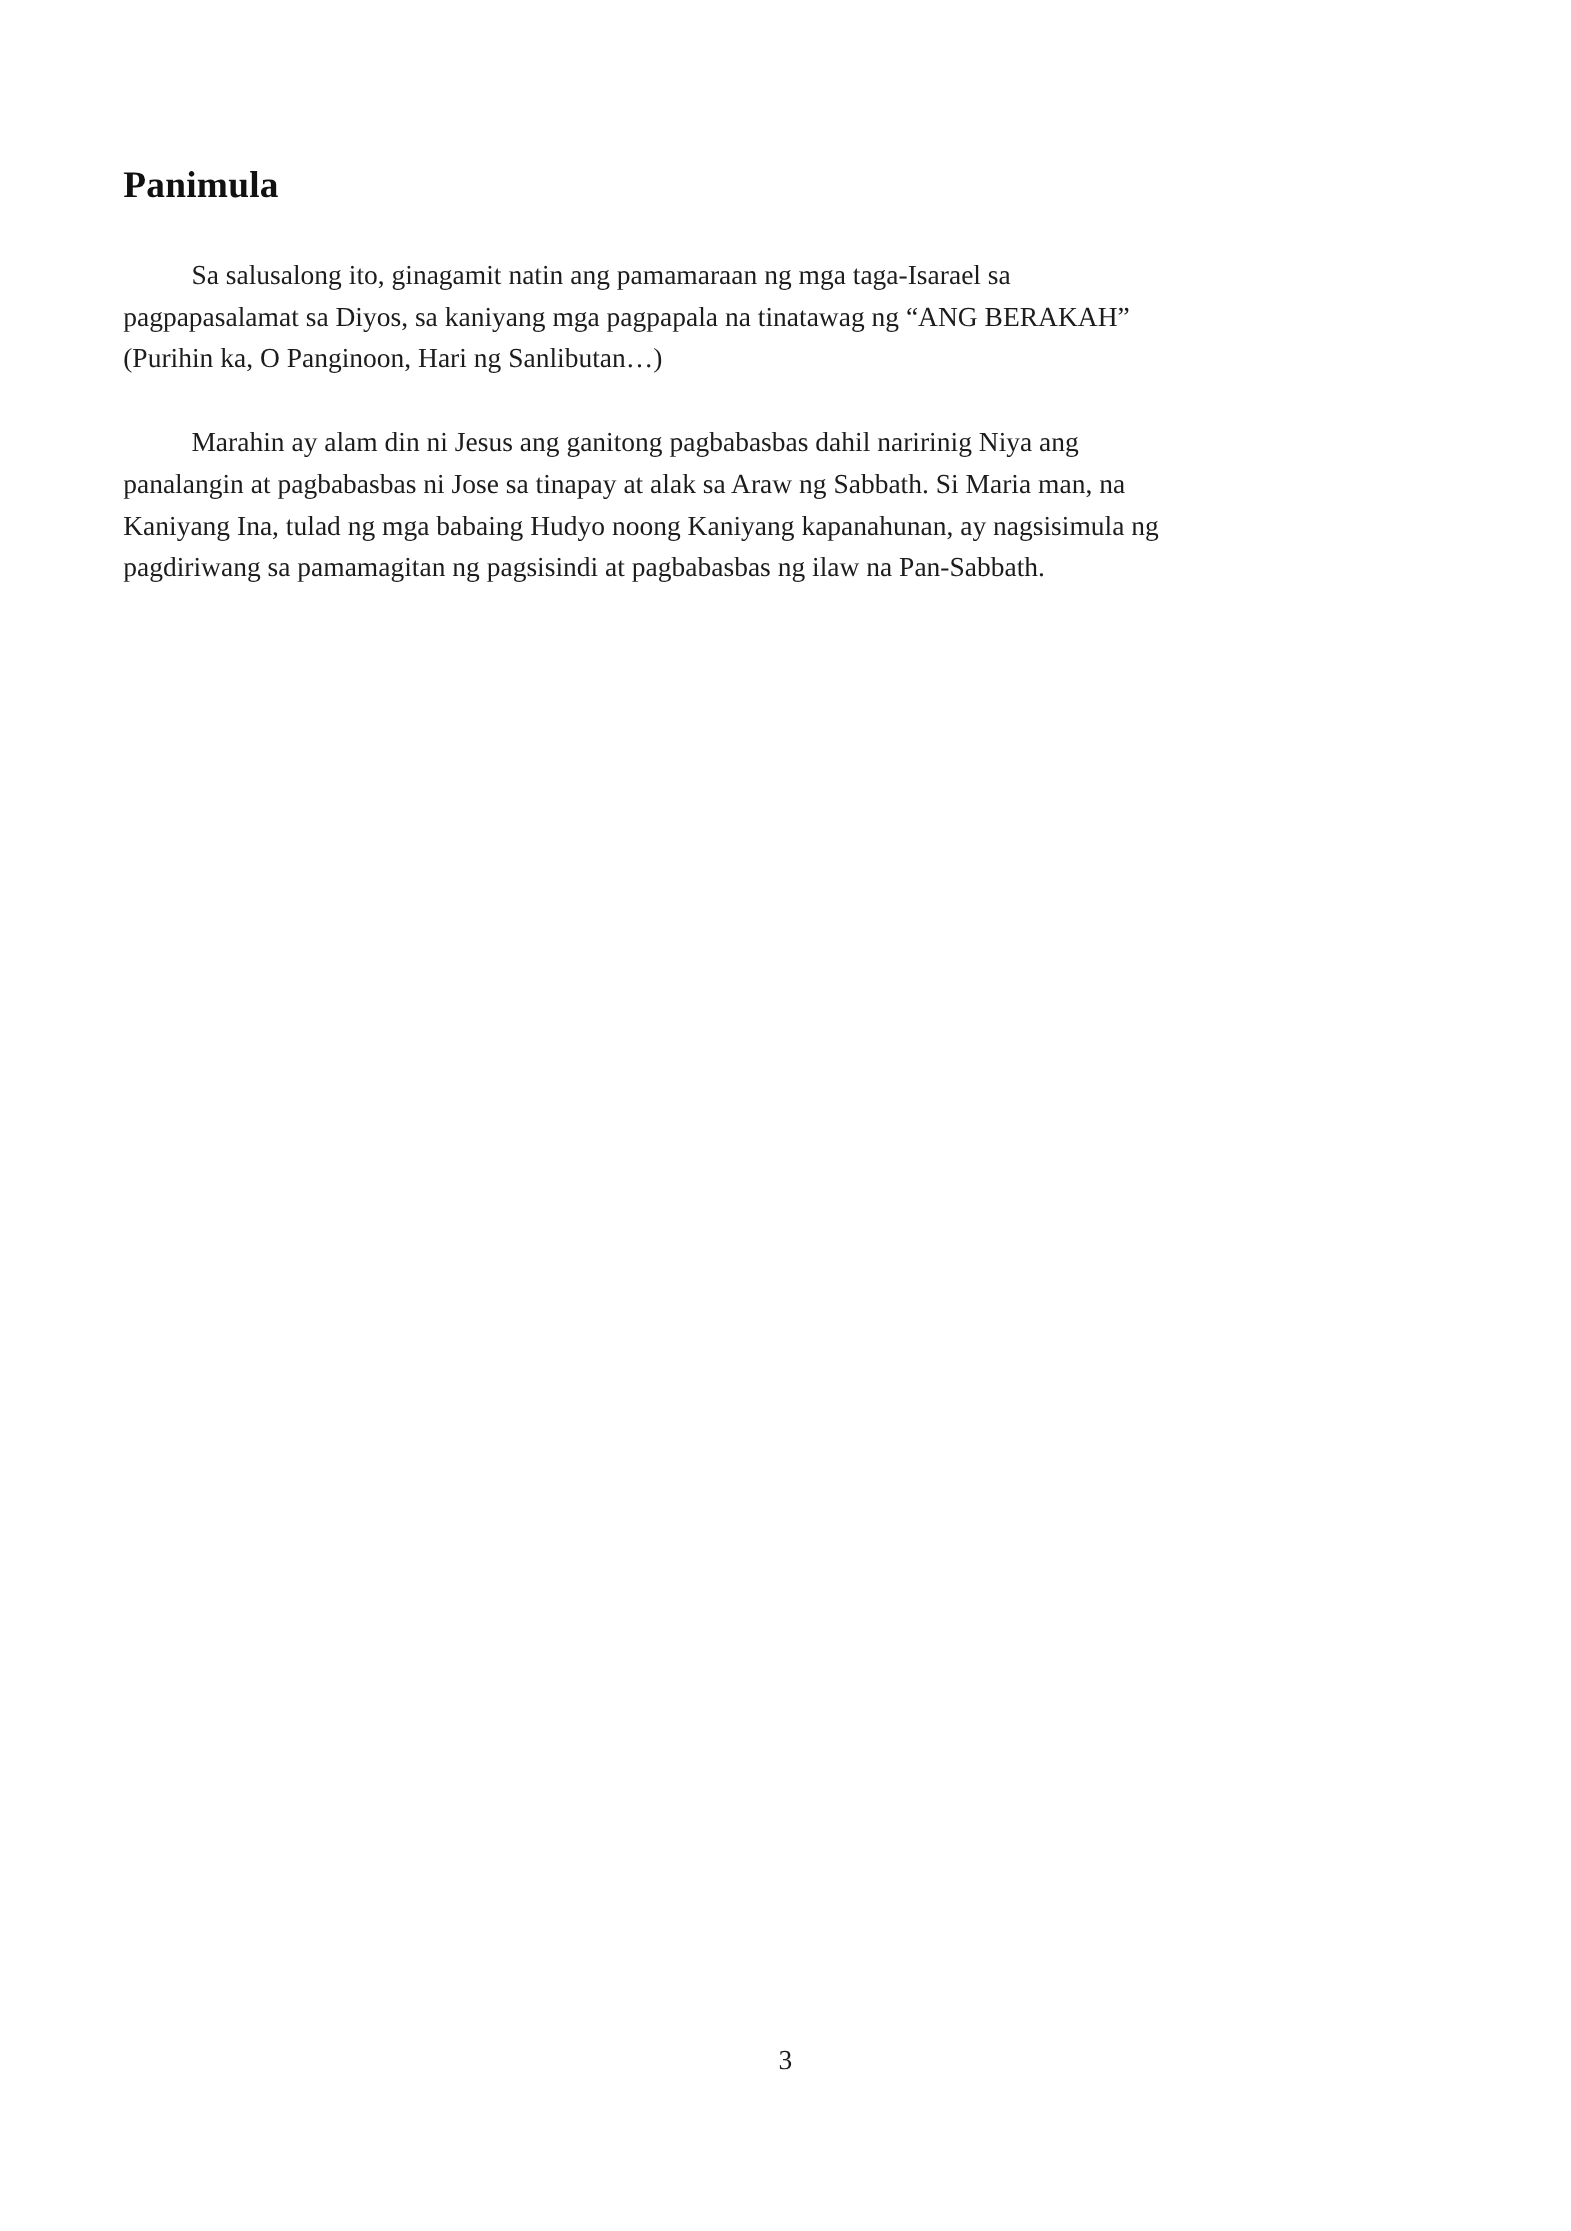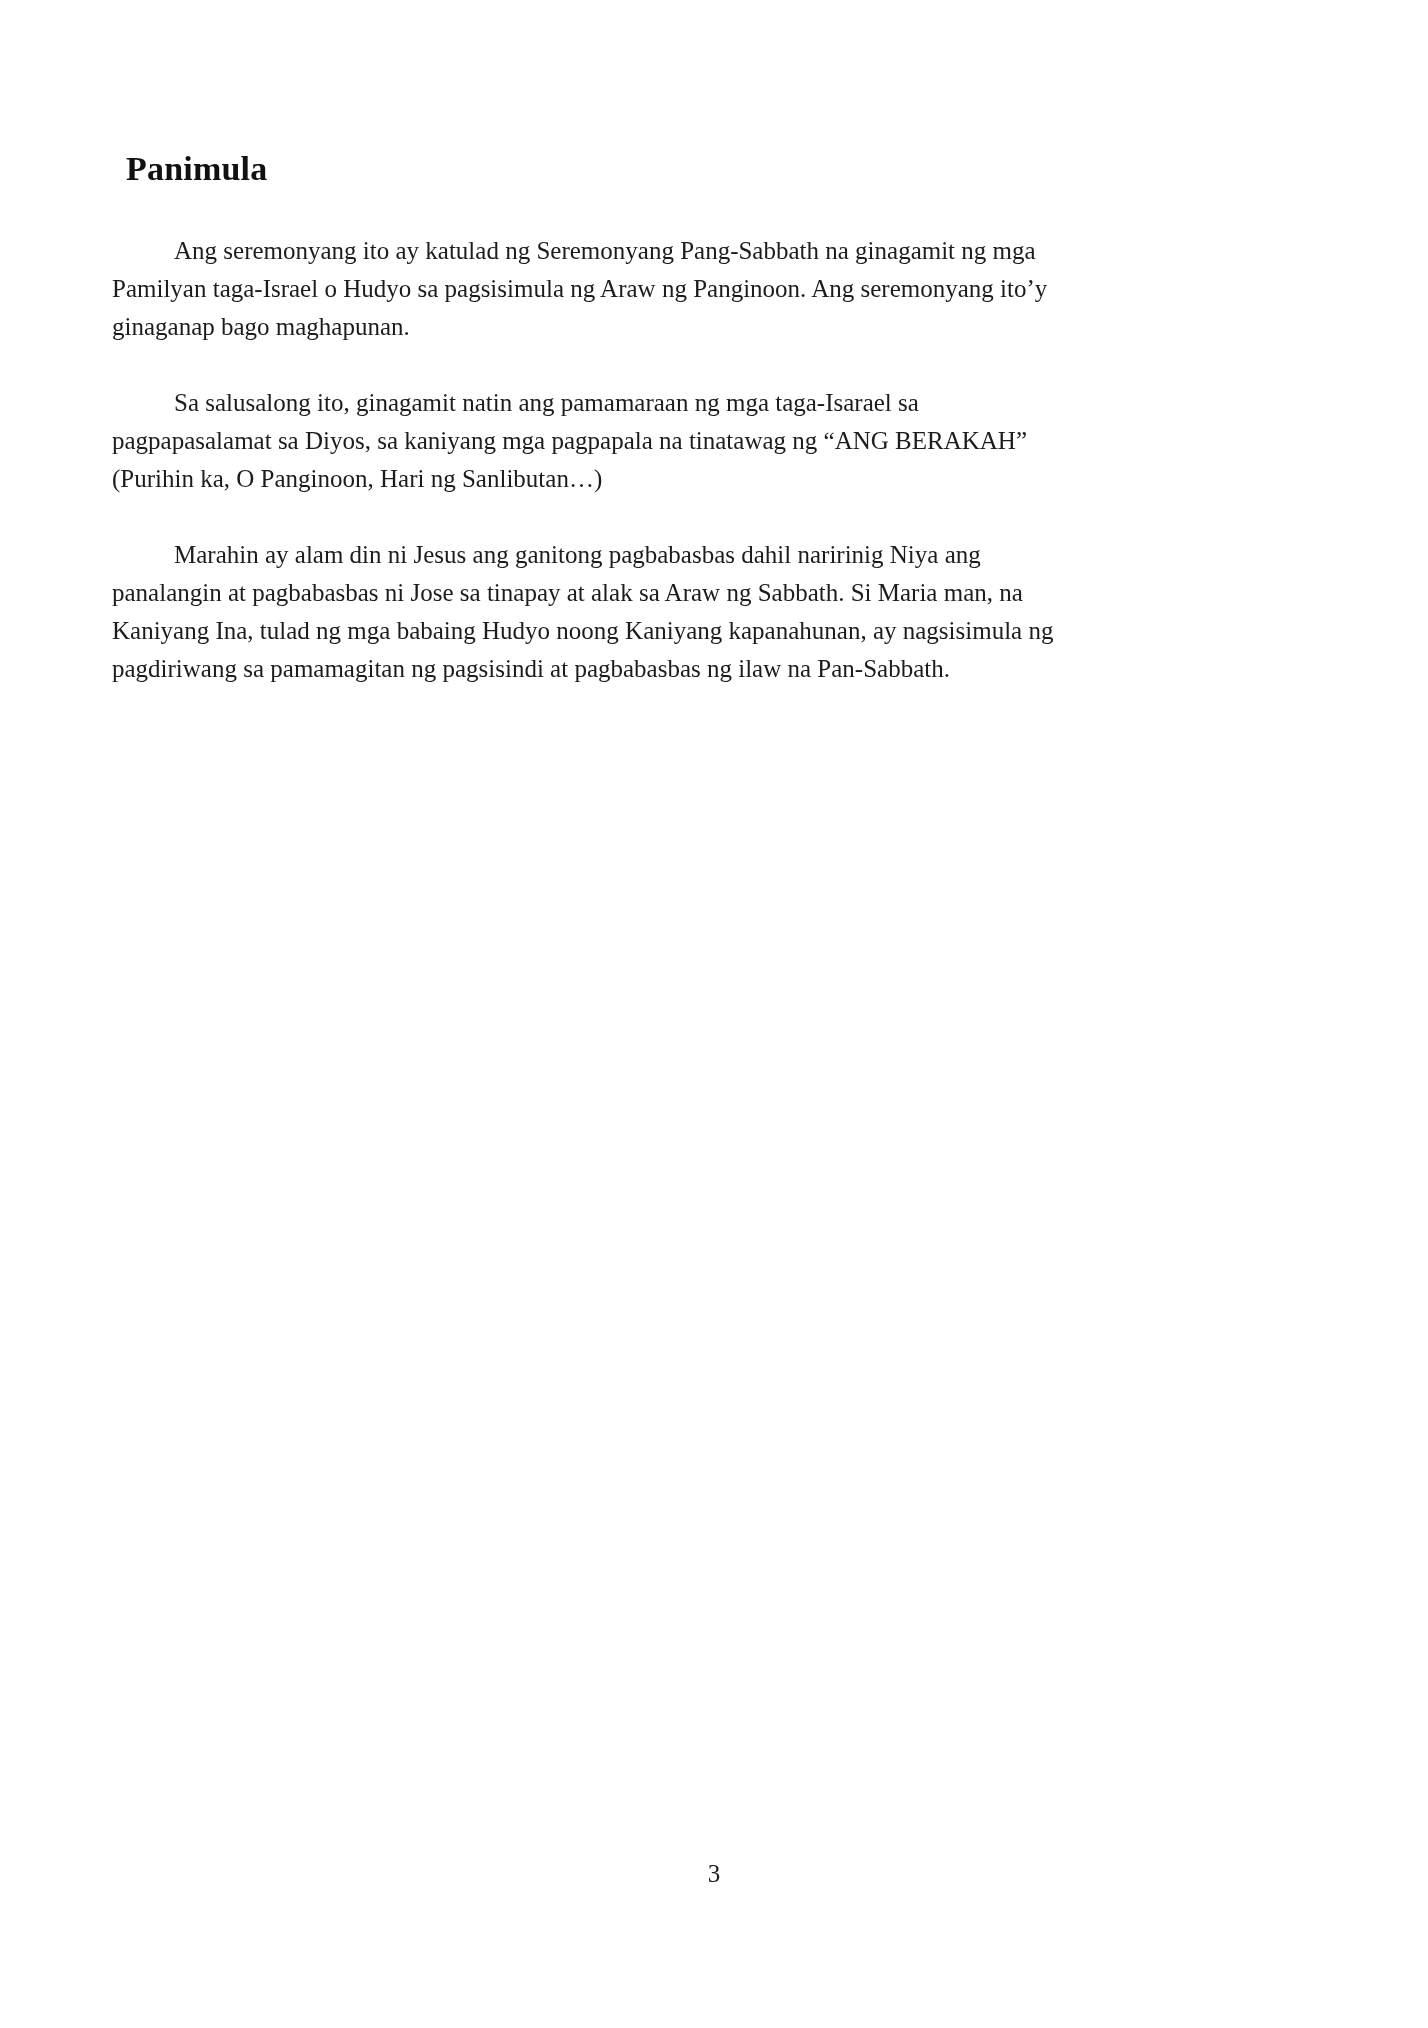--- a/index.html
+++ b/index.html
@@ -21,21 +21,21 @@
     left: 0;
     width: 1428px;
     height: 2028px;
     box-sizing: border-box;
     padding: 150px 118px 0 112px;
     background: #ffffff;
   }
   .doc-title {
     font-size: 34px;
     font-weight: bold;
-    margin: 0 0 44px 14px;
+    margin: 0 0 44px 0;
     letter-spacing: 0.2px;
     color: #111111;
   }
   .para {
     font-size: 25px;
     line-height: 1.52;
     margin: 0 0 38px 0;
     text-indent: 62px;
     color: #1c1c1c;
     max-width: 950px;
@@ -49,21 +49,20 @@
     font-size: 25px;
     color: #1c1c1c;
   }
 </style>
 </head>
 <body>
 
 <div class="page">
   <h1 class="doc-title">Panimula</h1>
 
-  <p class="para">Ang seremonyang ito ay katulad ng Seremonyang Pang-Sabbath na ginagamit ng mga Pamilyan taga-Israel o Hudyo sa pagsisimula ng Araw ng Panginoon. Ang seremonyang ito’y ginaganap bago maghapunan.</p>
 
   <p class="para">Sa salusalong ito, ginagamit natin ang pamamaraan ng mga taga-Isarael sa pagpapasalamat sa Diyos, sa kaniyang mga pagpapala na tinatawag ng “ANG BERAKAH” (Purihin ka, O Panginoon, Hari ng Sanlibutan…)</p>
 
 
   <p class="para">Marahin ay alam din ni Jesus ang ganitong pagbabasbas dahil naririnig Niya ang panalangin at pagbabasbas ni Jose sa tinapay at alak sa Araw ng Sabbath. Si Maria man, na Kaniyang Ina, tulad ng mga babaing Hudyo noong Kaniyang kapanahunan, ay nagsisimula ng pagdiriwang sa pamamagitan ng pagsisindi at pagbabasbas ng ilaw na Pan-Sabbath.</p>
 
   <div class="page-number">3</div>
 </div>
 
 </body></html>

